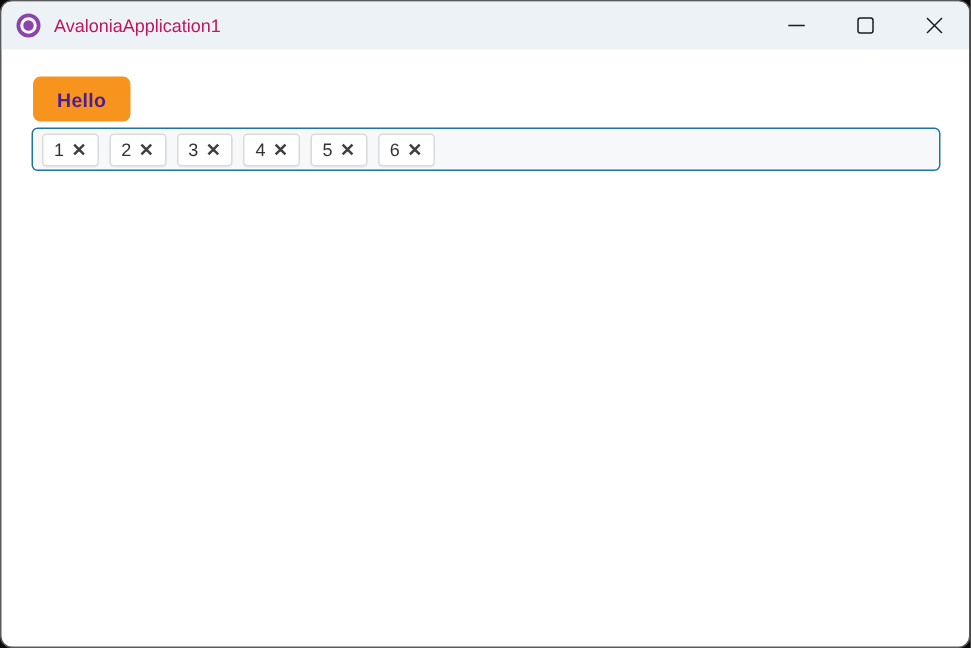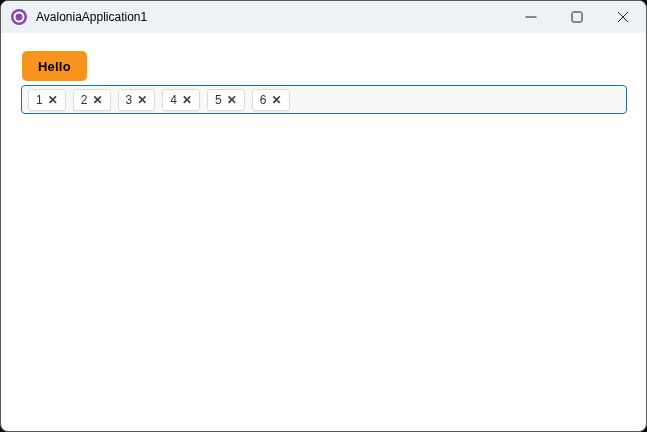--- a/index.html
+++ b/index.html
@@ -6,29 +6,29 @@
   .window{
     position:relative;width:647px;height:432px;box-sizing:border-box;
     background:#ffffff;border:1px solid #5a5a5a;border-radius:8px;overflow:hidden;
   }
   
   .titlebar{height:32px;background:#edf2f7;display:flex;align-items:center;}
   .logo{width:16px;height:16px;margin-left:10px;background:#8b44ac;border-radius:50%;
         position:relative;flex:0 0 auto;}
   .logo-ring{position:absolute;top:50%;left:50%;transform:translate(-50%,-50%);
         width:7px;height:7px;border:2.5px solid #ffffff;border-radius:50%;}
-  .title{margin-left:9px;font-size:12px;color:#000000;white-space:nowrap;}
+  .title{margin-left:9px;font-size:12px;color:#be185d;white-space:nowrap;}
   .controls{margin-left:auto;display:flex;height:100%;}
   .ctrl{width:46px;height:32px;display:flex;align-items:center;justify-content:center;cursor:default;}
   .ctrl svg{display:block;}
   
   .content{padding-top:18px;}
   .tabstrip{margin-left:21px;display:inline-flex;background:#f7941e;border-radius:5px;
             height:30px;align-items:stretch;overflow:hidden;}
-  .tab{display:flex;align-items:center;padding:0 16px;color:#000000;
+  .tab{display:flex;align-items:center;padding:0 16px;color:#4c1d95;
        font-weight:bold;font-size:13px;letter-spacing:.2px;}
   .tab + .tab{border-left:1px solid rgba(255,255,255,0.45);}
   .chips-row{
     margin:4px 19px 0 20px;height:29px;box-sizing:border-box;
     border:1.5px solid #2173a6;border-radius:4px;background:#f6f8f9;
     display:flex;align-items:center;gap:7px;padding:0 6px;
   }
   .chip{
     height:22px;box-sizing:border-box;display:flex;align-items:center;gap:5px;
     background:#ffffff;border:1px solid #dbdbdb;border-radius:3px;

